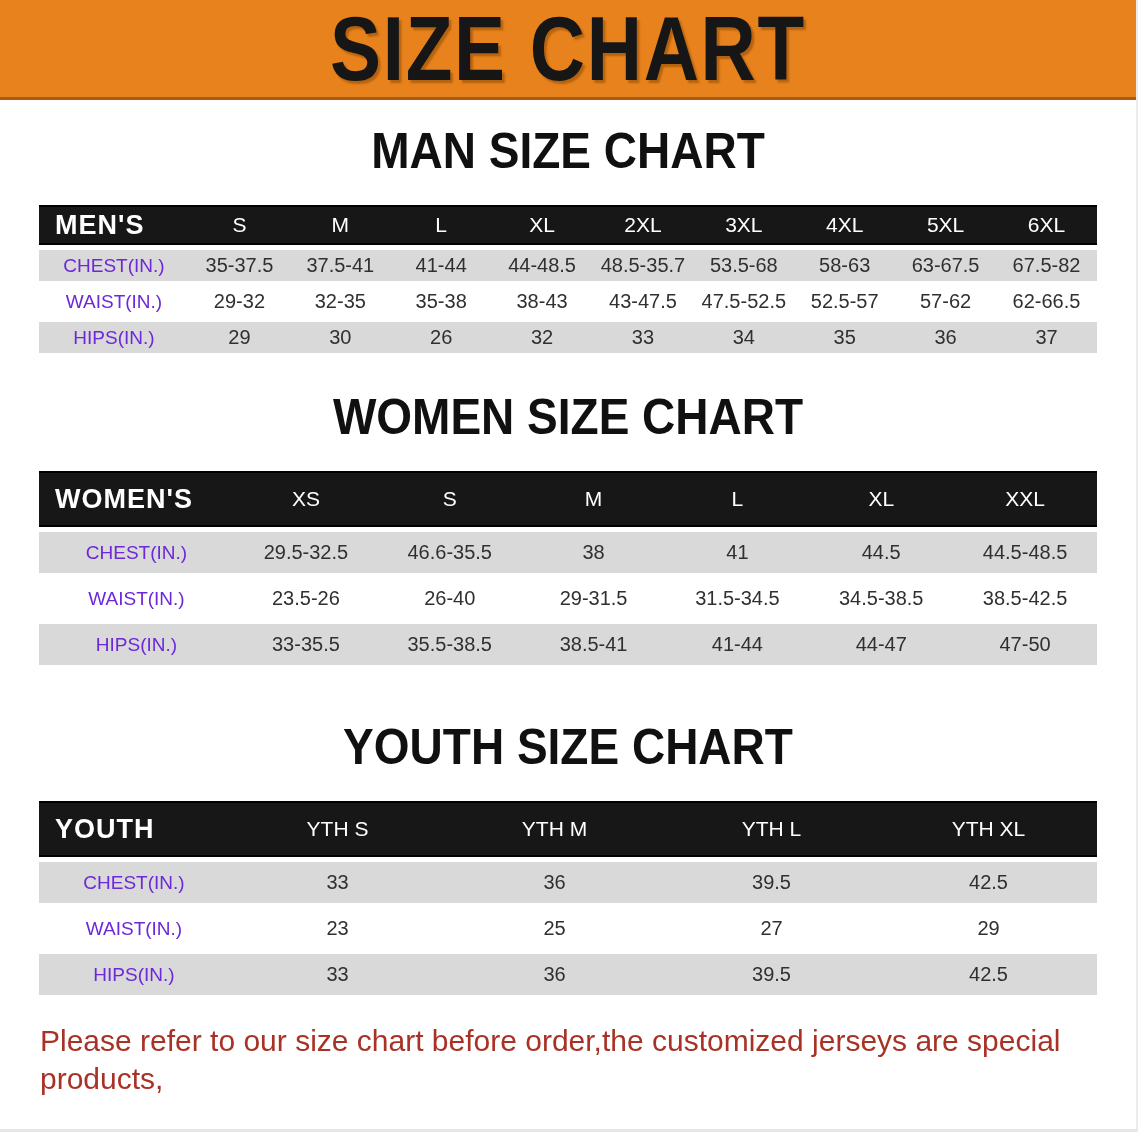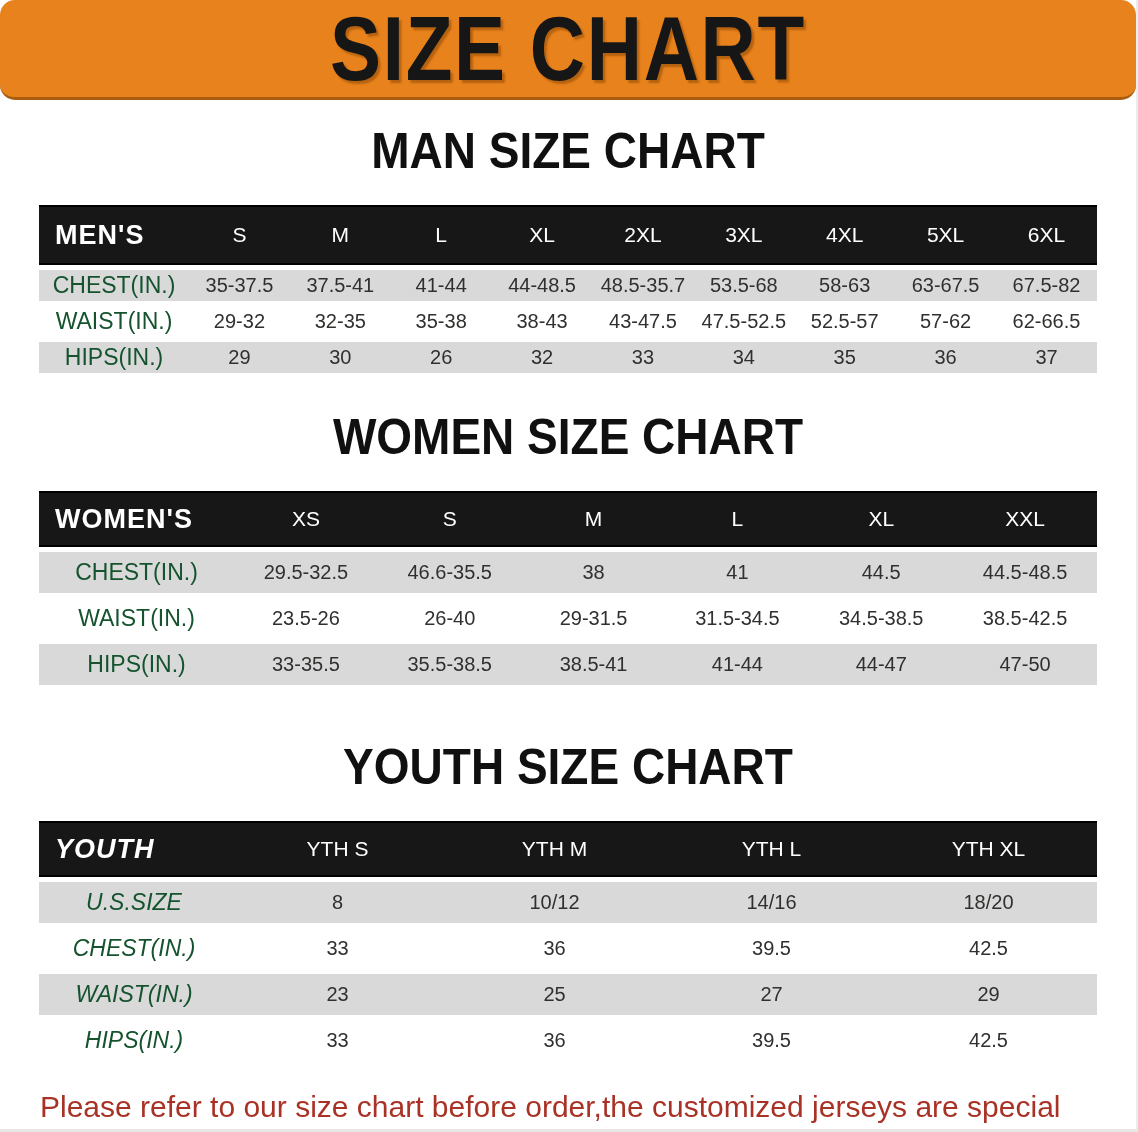--- a/index.html
+++ b/index.html
@@ -41,47 +41,47 @@
   table.size-table thead th {
     background: #171717; color: #ffffff;
     font-size: 21px; font-weight: normal;
     text-align: center; vertical-align: middle;
     border-top: 2px solid #000; border-bottom: 2px solid #000;
   }
   table.size-table thead th.tbl-label {
     font-size: 27px; font-weight: bold; letter-spacing: 1px;
     text-align: left; padding-left: 16px;
   }
-  .t-men   thead th { height: 60px; }
+  .t-men   thead th { height: 40px; }
   .t-women thead th, .t-youth thead th { height: 56px; }
   .t-men   tbody td { height: 31px; }
   .t-women tbody td, .t-youth tbody td { height: 41px; }
 
   table.size-table tbody td {
     font-size: 20px; color: #30302e;
     text-align: center; vertical-align: middle;
   }
-  table.size-table tbody td.row-label { font-size: 23px; color: #14532d; }
+  table.size-table tbody td.row-label { font-size: 19px; color: #6d28d9; }
   table.size-table tbody tr:nth-child(odd)  td { background: #d9d9d9; }
   table.size-table tbody tr:nth-child(even) td { background: #ffffff; }
 
   .t-men   .tbl-label, .t-men   .row-label { width: 150px; }
   .t-women .tbl-label, .t-women .row-label { width: 195px; }
-  .t-youth .tbl-label, .t-youth .row-label { width: 190px; font-style: italic; }
+  .t-youth .tbl-label, .t-youth .row-label { width: 190px; }
 
   .footer-note {
     margin: 22px 0 0 40px;
     font-size: 30px; line-height: 38px;
     font-weight: normal;
   }
 </style>
 </head>
 <body>
 
-<header class="banner" style="background: rgb(232, 130, 28); border-radius: 15px;">
+<header class="banner" style="background: rgb(232, 130, 28);">
   <h1 style="color: rgb(22, 22, 22);">SIZE CHART</h1>
 </header>
 
 <section>
   <h2 class="section-heading man-heading">MAN SIZE CHART</h2>
   <table class="size-table t-men">
       <thead>
         <tr>
           <th class="tbl-label">MEN'S</th>
           <th>S</th>
@@ -189,27 +189,20 @@
         <tr>
           <th class="tbl-label">YOUTH</th>
           <th>YTH S</th>
           <th>YTH M</th>
           <th>YTH L</th>
           <th>YTH XL</th>
         </tr>
       </thead>
       <tbody>
         <tr>
-          <td class="row-label">U.S.SIZE</td>
-          <td>8</td>
-          <td>10/12</td>
-          <td>14/16</td>
-          <td>18/20</td>
-        </tr>
-        <tr>
           <td class="row-label">CHEST(IN.)</td>
           <td>33</td>
           <td>36</td>
           <td>39.5</td>
           <td>42.5</td>
         </tr>
         <tr>
           <td class="row-label">WAIST(IN.)</td>
           <td>23</td>
           <td>25</td>

